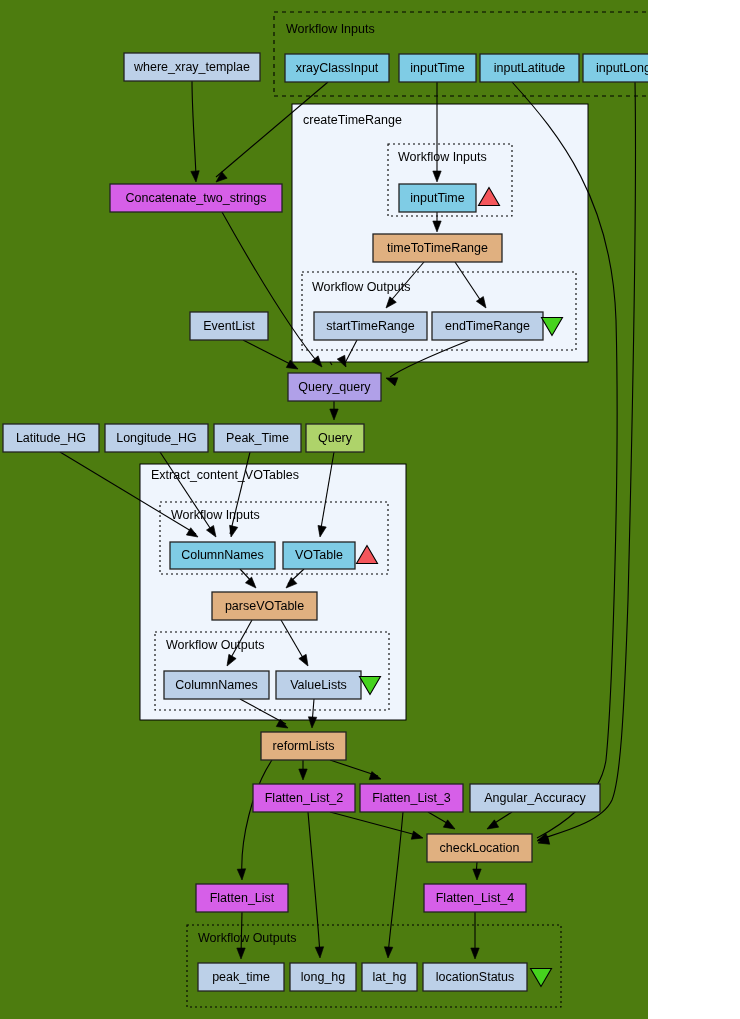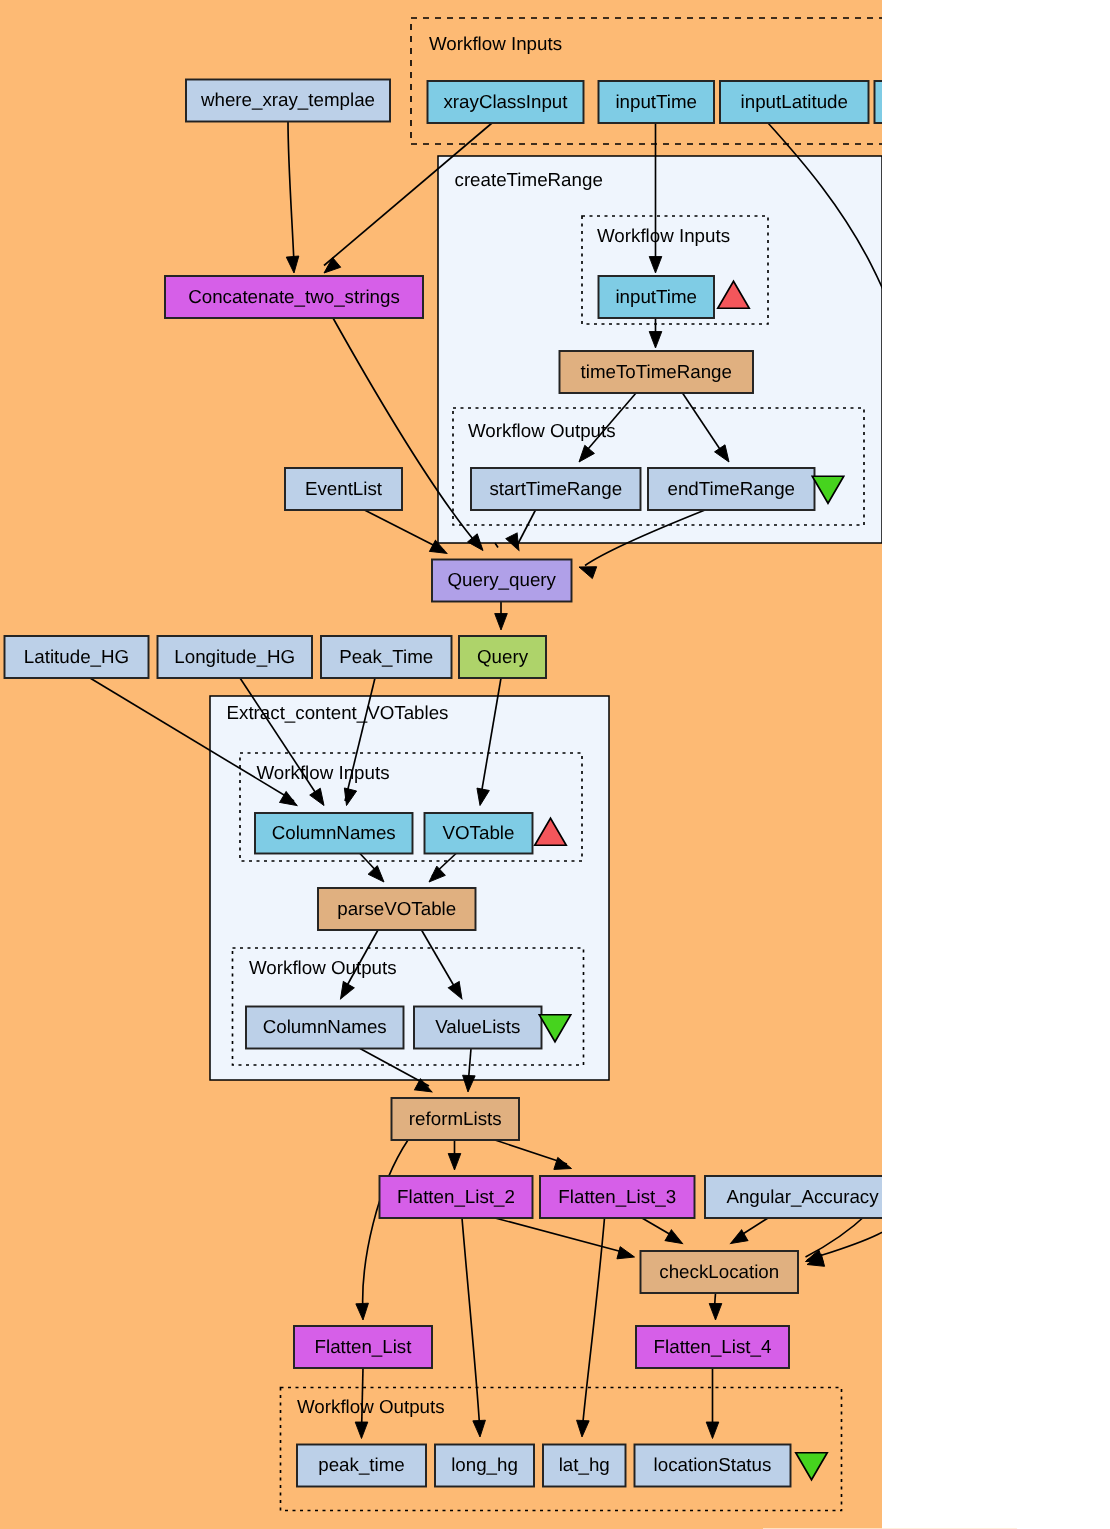--- a/index.html
+++ b/index.html
@@ -5,23 +5,23 @@
   html, body {
     margin: 0;
     padding: 0;
     background: #ffffff;
   }
   body {
     font-family: "Liberation Sans", sans-serif;
   }
   #canvas {
     position: relative;
-    width: 588px;
+    width: 648px;
     height: 1019px;
-    background: #fdba74;
+    background: #4d7c0f;
     overflow: hidden;
   }
   svg.layer {
     position: absolute;
     left: 0;
     top: 0;
     width: 740px;
     height: 1019px;
   }
   .edge {

